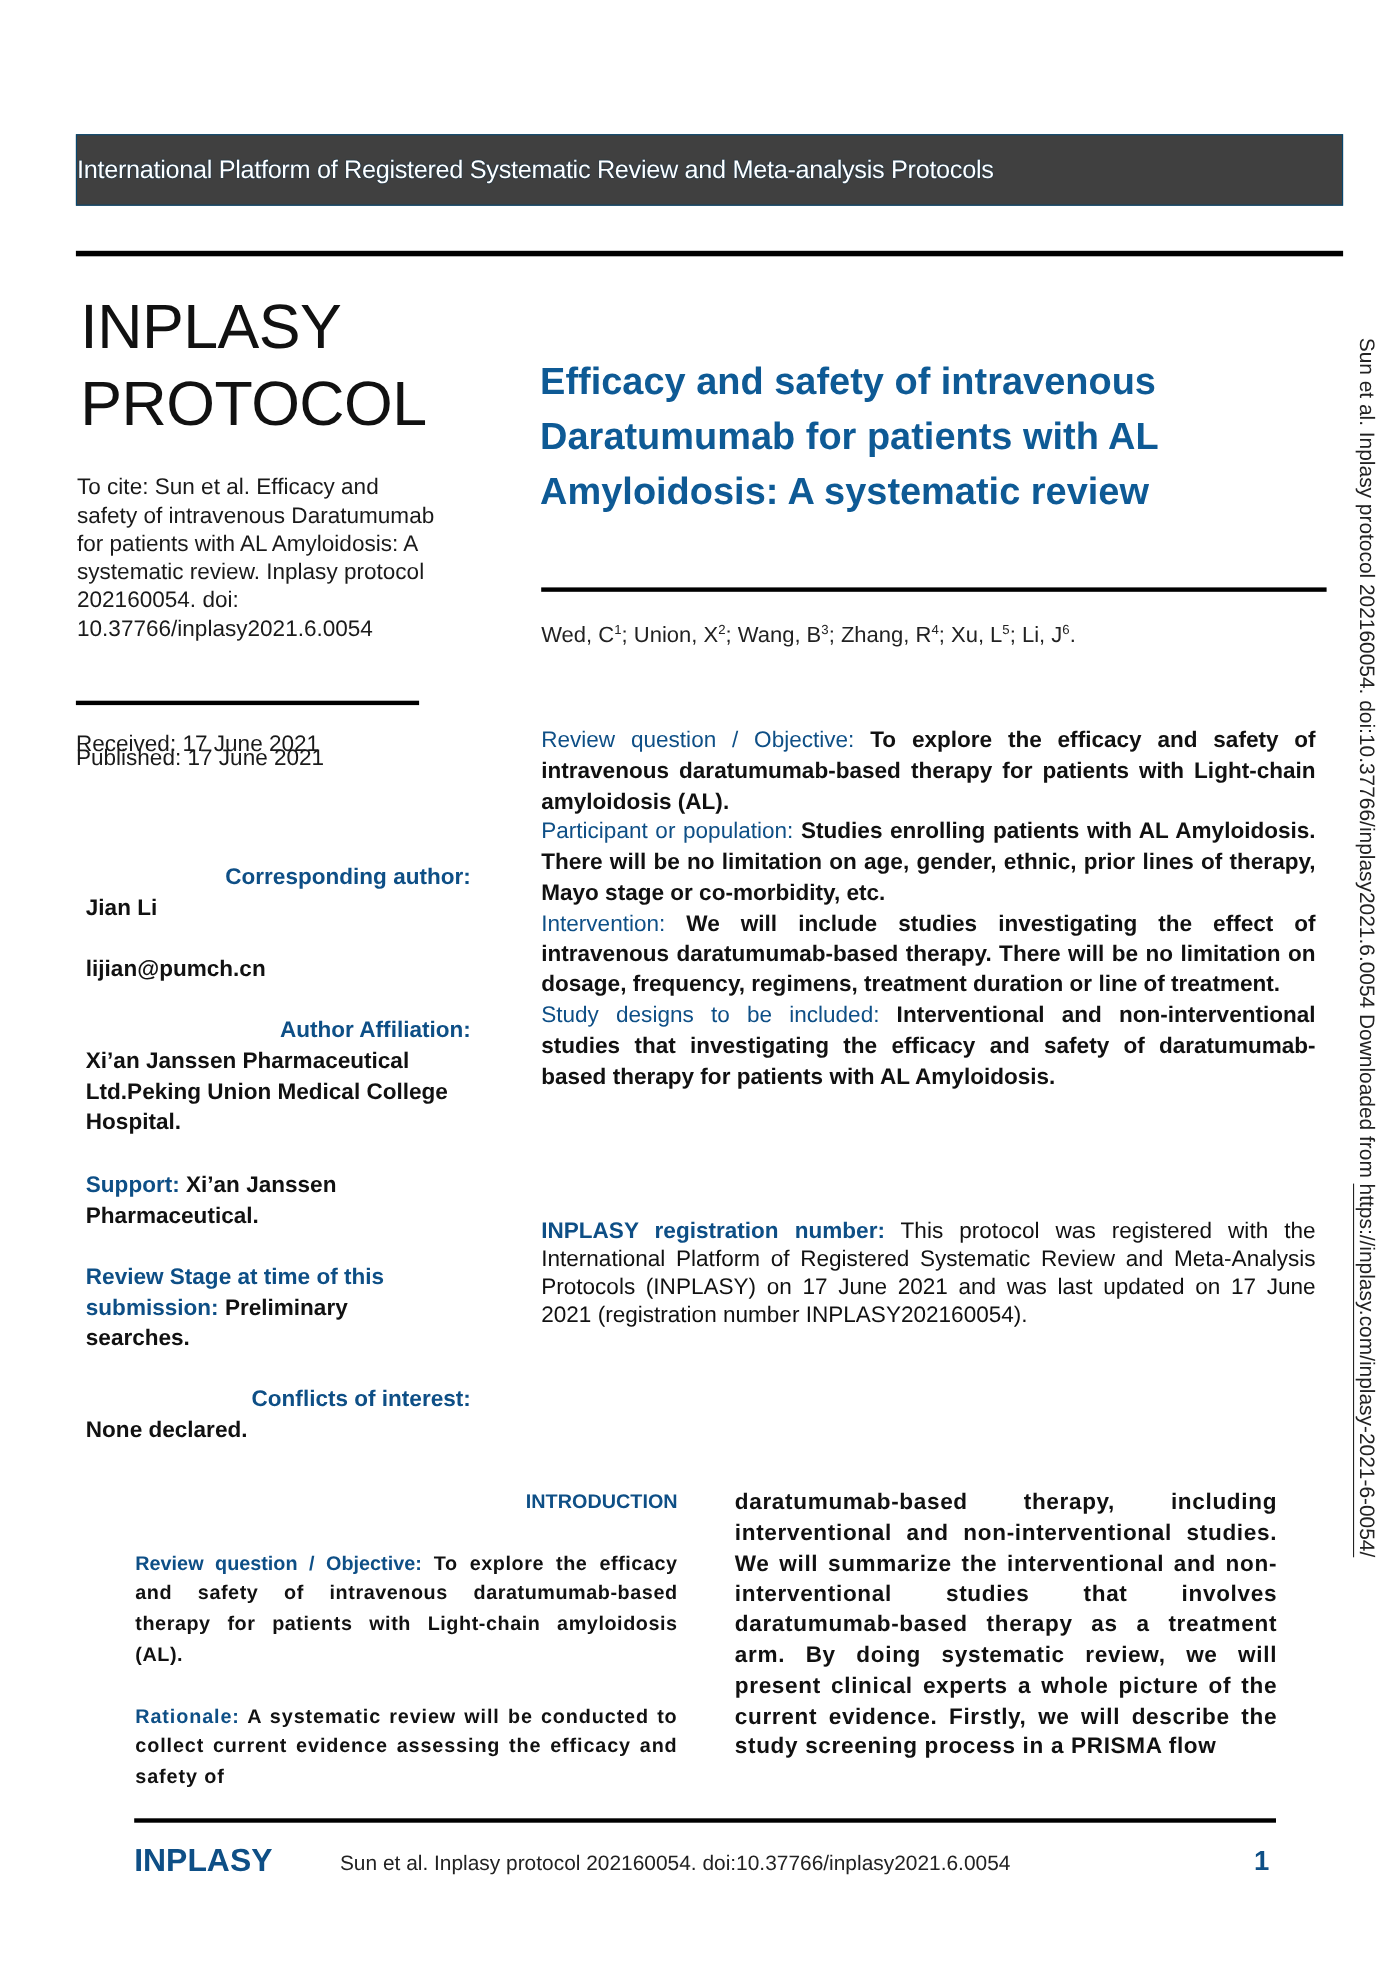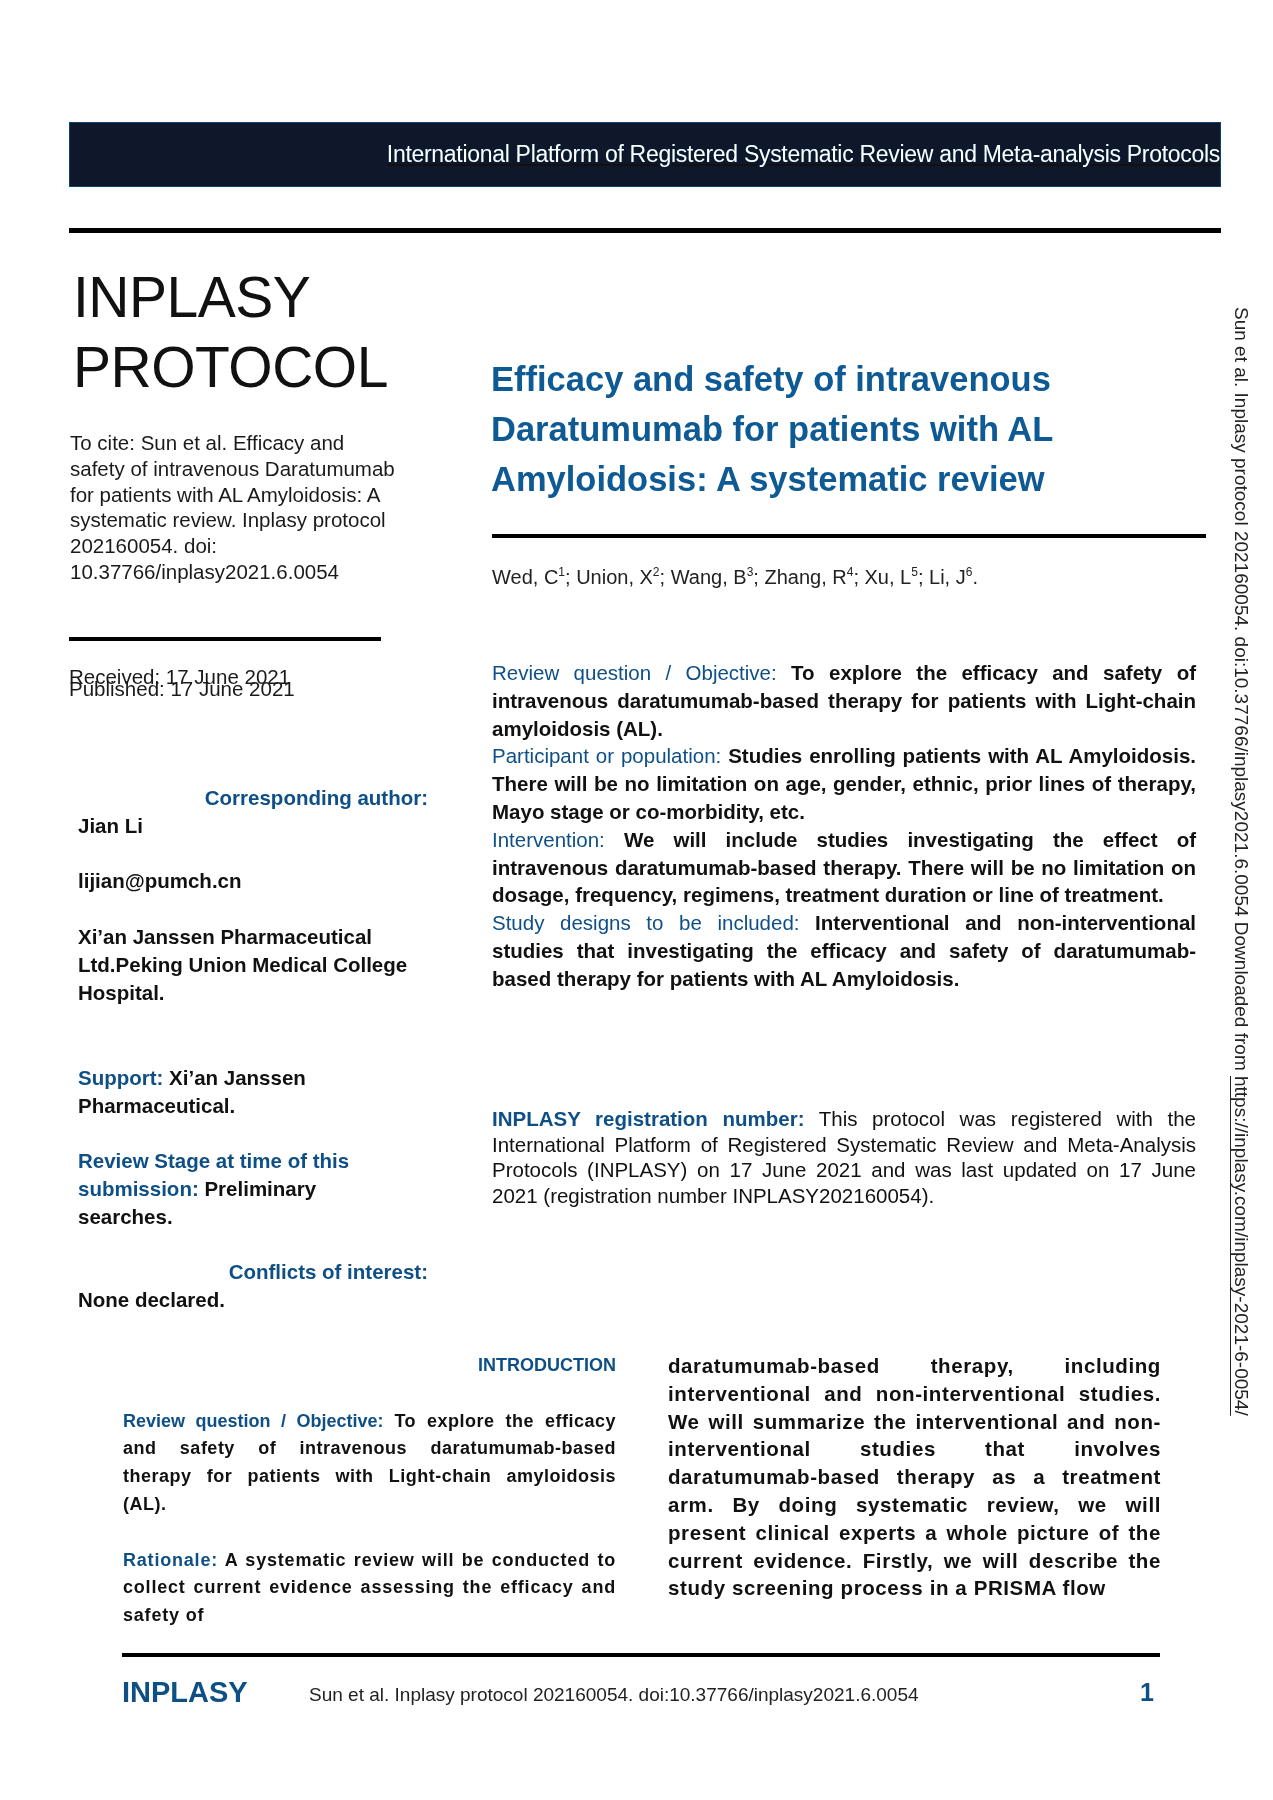--- a/index.html
+++ b/index.html
@@ -1,30 +1,30 @@
 <!DOCTYPE html>
 <html><head>
 <meta charset="utf-8">
 <style>
   html, body { margin:0; padding:0; background:#ffffff; }
   body { width:1273px; height:1800px; position:relative; overflow:hidden;
          font-family:"Liberation Sans", sans-serif; color:#111; }
   .abs { position:absolute; }
-  .banner { left:69px; top:122px; width:1152px; height:65px; background:#0f172a;
+  .banner { left:69px; top:122px; width:1152px; height:65px; background:#404040;
             border:1px solid #07476f; box-sizing:border-box; display:flex;
-            align-items:center; justify-content:flex-end;text-decoration:underline; }
+            align-items:center; justify-content:flex-start; }
   .banner span { color:#fff; font-size:23px; letter-spacing:-0.3px;
                  text-shadow:0 0 1px #02304f, 0 0 1px #02304f; }
   .rule { background:#000; }
   .protocol-title { left:73px; top:262px; font-size:57px; line-height:70px; color:#111; letter-spacing:-0.5px; }
   .cite { left:70px; top:430px; width:330px; font-size:20.5px; line-height:25.8px; color:#1a1a1a; }
   .date { left:69px; font-size:20.5px; color:#1a1a1a; }
   .side { left:78px; width:350px; font-size:20.5px; line-height:27.8px; font-weight:bold; color:#111; }
   .blue { color:#0e4f86;text-align:right; }
-  .main-title { left:491px; top:322px; width:700px; font-size:34.5px; line-height:50px; font-weight:bold; color:#0e5a95;margin-top:32px; }
+  .main-title { left:491px; top:322px; width:700px; font-size:34.5px; line-height:50px; font-weight:bold; color:#0e5a95; }
   .authors { left:492px; top:565px; font-size:20px; color:#222; }
   .authors sup { font-size:12px; }
   .abstract { left:492px; top:659px; width:704px; font-size:20.5px; line-height:27.8px; font-weight:bold; text-align:justify; color:#111; }
   .abstract p { margin:0; }
   .reg { left:492px; top:1106px; width:704px; font-size:20.5px; line-height:25.5px; text-align:justify; color:#111; }
   .intro-left { left:123px; top:1352px; width:493px; font-size:18px; line-height:27.8px; font-weight:bold; text-align:justify; }
   .intro-left p { margin:0 0 27.8px 0; }
   .intro-right { left:668px; top:1352px; width:493px; font-size:20.5px; line-height:27.8px; font-weight:bold; text-align:justify; letter-spacing:0.6px; }
   .footer-brand { left:122px; top:1676px; font-size:29px; font-weight:bold; color:#0e4f86; }
   .footer-cite { left:309px; top:1684px; font-size:19px; color:#222; }
@@ -51,20 +51,21 @@
 <div class="abs date" style="top:677px;">Published: 17 June 2021</div>
 
 <div class="abs side" style="top:784px;">
   <div class="blue">Corresponding author:</div>
   <div>Jian Li</div>
   <div style="height:27.8px;"></div>
   <div>lijian@pumch.cn</div>
 </div>
 
 <div class="abs side" style="top:923px;">
+  <div class="blue">Author Affiliation:</div>
   <div style="width:345px;">Xi’an Janssen Pharmaceutical Ltd.Peking Union Medical College Hospital.</div>
 </div>
 
 <div class="abs side" style="top:1064px; width:300px;">
   <span class="blue">Support:</span><span> Xi’an Janssen Pharmaceutical.</span>
 </div>
 
 <div class="abs side" style="top:1147px; width:320px;">
   <span class="blue">Review Stage at time of this submission:</span><span> Preliminary searches.</span>
 </div>

